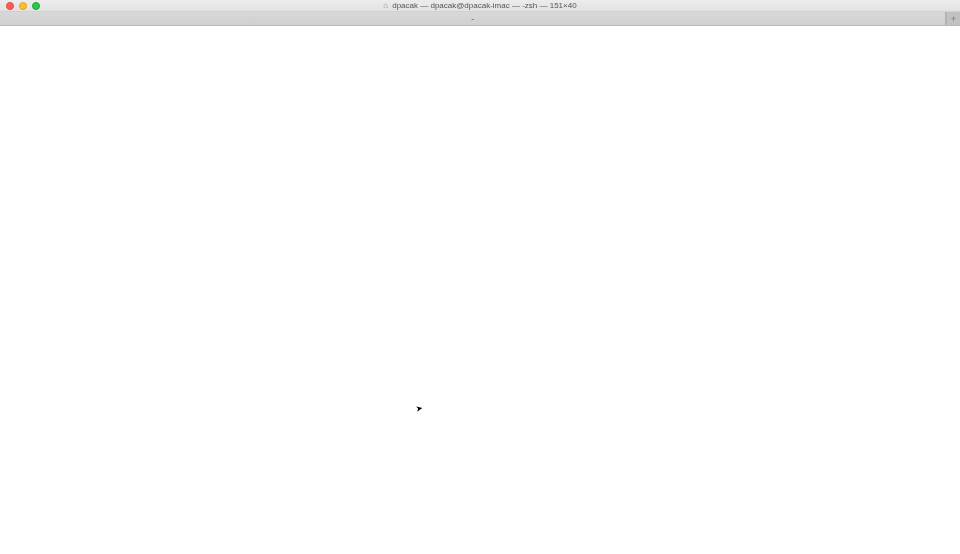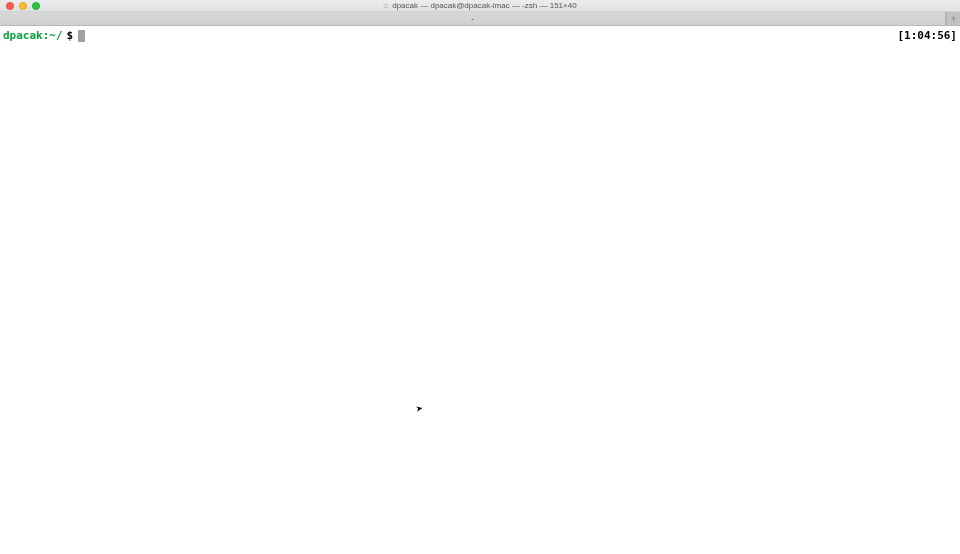--- a/index.html
+++ b/index.html
@@ -138,24 +138,14 @@
 <div class="tabbar">
   <div class="tab active">
     <span>-</span>
   </div>
   <div class="newtab">
     <span>+</span>
   </div>
 </div>
 
 <div class="terminal">
-  <div class="prompt-line">
-    <div class="prompt-left">
-      <span class="p-user">dpacak:</span>
-      <span class="p-tilde">~</span>
-      <span class="p-slash">/</span>
-      <span class="p-dollar">$</span>
-      <span class="cursor-block"></span>
-    </div>
-    <div class="clock">[1:04:56]</div>
-  </div>
   <div class="mouse-cursor">➤</div>
 </div>
 
 </body></html>

